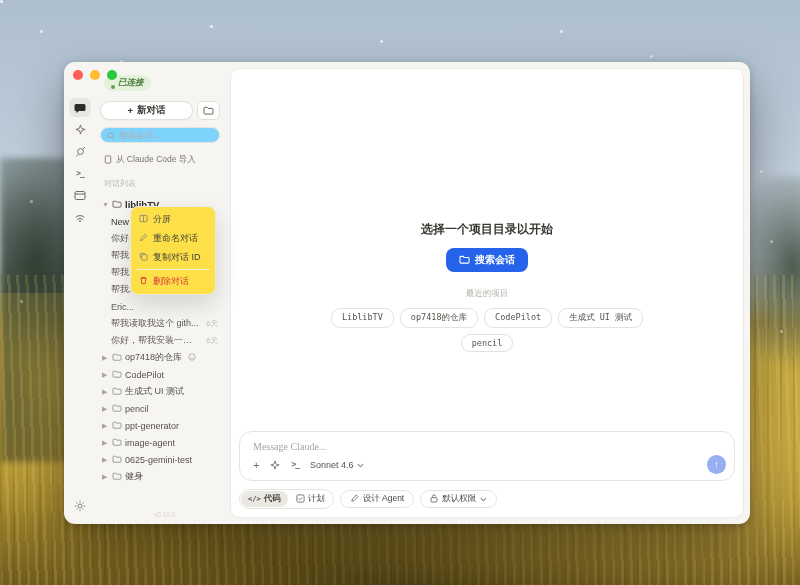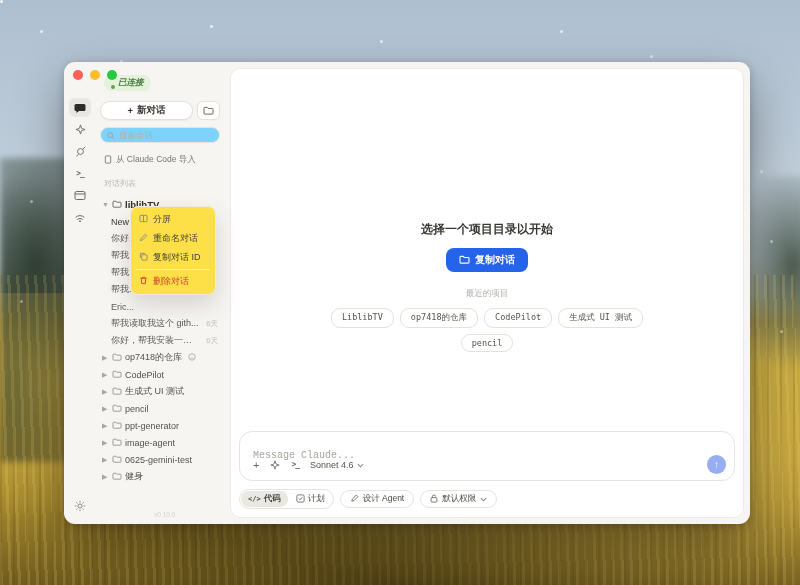--- a/index.html
+++ b/index.html
@@ -92,21 +92,21 @@
     border:0; border-radius:8px; padding:5px 13px; font-size:10px; font-weight:bold; font-family:inherit; }
   .recent-label { margin-top:16px; font-size:8.5px; color:#b4b1aa; }
   .chips { margin:8px auto 0; width:360px; display:flex; flex-wrap:wrap; justify-content:center; gap:6px; }
   .chip { border:1px solid #e5e2dc; border-radius:9px; padding:3px 10px; font-size:8.5px; color:#57544d; background:#fff;
     font-family:"DejaVu Sans Mono",monospace; }
 
   
   .composer { position:absolute; left:8px; right:8px; bottom:36px; height:50px; border:1px solid #e7e4df;
     border-radius:13px; background:#fff; }
   .composer-input { position:absolute; left:13px; top:9px; right:40px; border:0; outline:0; font-size:10px;
-    color:#3c3a34; font-family:Liberation Mono, monospace; background:transparent;margin-top:9px; }
+    color:#3c3a34; font-family:Liberation Serif, serif; background:transparent; }
   .composer-input::placeholder { color:#a8a59d; }
   .composer-row { position:absolute; left:13px; right:8px; bottom:6px; display:flex; align-items:center; gap:11px; }
   .c-ic { color:#6e6b64; display:flex; align-items:center; }
   .c-plus { font-size:11px; }
   .c-term { font-family:"DejaVu Sans Mono",monospace; font-size:8px; font-weight:bold; letter-spacing:-1px; }
   .model { display:flex; align-items:center; gap:3px; font-size:9px; color:#57544d; }
   .send { margin-left:auto; width:19px; height:19px; border-radius:50%; background:#97aef2; color:#fff;
     display:flex; align-items:center; justify-content:center; font-size:10px; border:0; }
 
   
@@ -366,21 +366,21 @@
 
     <div class="main">
       <div class="empty">
         <div class="empty-title">选择一个项目目录以开始</div>
         <button class="choose-btn">
           <span>
             <svg width="11" height="9" viewBox="0 0 12 10">
                 <path d="M1 2.5A1 1 0 0 1 2 1.5h2.6l1 1.2H10a1 1 0 0 1 1 1v4.3a1 1 0 0 1-1 1H2a1 1 0 0 1-1-1z" fill="none" stroke="#fff" stroke-width="1.2"></path>
               </svg>
           </span>
-          <span>复制对话</span>
+          <span>搜索会话</span>
         </button>
         <div class="recent-label">最近的项目</div>
         <div class="chips">
           <span class="chip">LiblibTV</span>
           <span class="chip">op7418的仓库</span>
           <span class="chip">CodePilot</span>
           <span class="chip">生成式 UI 测试</span>
           <span class="chip">pencil</span>
         </div>
       </div>

